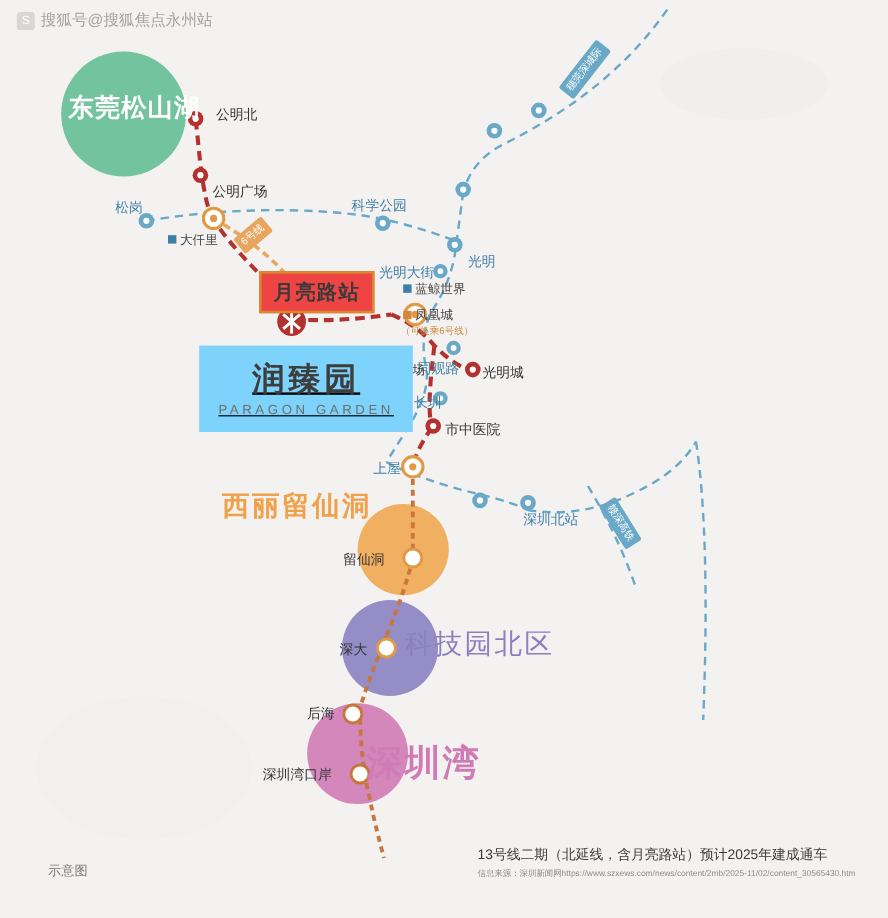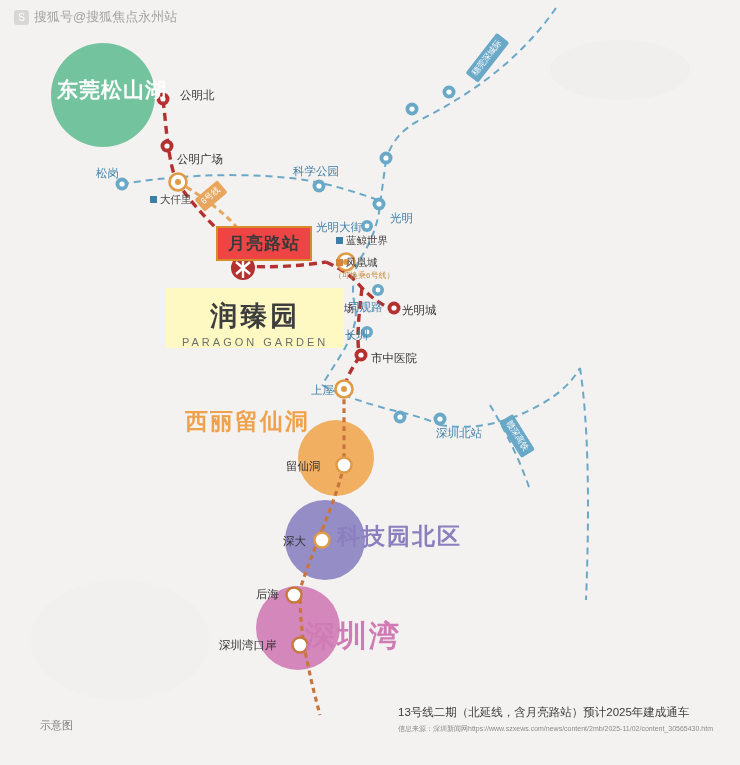--- a/index.html
+++ b/index.html
@@ -39,40 +39,41 @@
   }
   .st-label.blue{color:#3f7fa8;}
   .big-green{
     font-size:21px;color:#ffffff;font-weight:bold;
     letter-spacing:1px;
   }
   .big-orange{
     font-size:23px;color:#f0a14b;font-weight:bold;letter-spacing:2px;
   }
   .big-purple{
-    font-size:23px;color:#8b7fbf;font-weight:bold;letter-spacing:2px;
+    font-size:23px;color:#8b7fbf;font-weight:normal;letter-spacing:2px;
   }
   .big-pink{
     font-size:30px;color:#cf7bb5;font-weight:bold;letter-spacing:2px;
   }
   .yueliang-box{
     position:absolute;
     border:2px solid #d88b2a;
     background:#ef4444;
     padding:4px 10px;
     font-size:17px;color:#3a3a3a;font-weight:bold;
     letter-spacing:1px;
     z-index:30;
   }
   .paragon{
     position:absolute;
-    background:#fef9c3;
-    padding:10px 16px 0 16px;
+    background:#7dd3fc;
+    padding:10px 16px 12px 16px;
     z-index:30;
     text-align:center;
+    text-decoration:underline;
   }
   .paragon .cn{
     font-size:27px;color:#3d3d3d;letter-spacing:3px;font-weight:bold;
     font-family:"Liberation Serif", serif;
   }
   .paragon .en{
     font-size:11px;color:#6d6d6d;letter-spacing:3px;margin-top:2px;
   }
   .footer{
     position:absolute;
@@ -226,21 +227,21 @@
 <div class="yueliang-box" style="left:216px;top:226px;">月亮路站</div>
 
 <div class="paragon" style="left:166px;top:288px;">
   <div class="cn">润臻园</div>
   <div class="en">PARAGON GARDEN</div>
 </div>
 
 <div class="label st-label" style="left:180px;top:88px;">公明北</div>
 <div class="label st-label" style="left:177px;top:152px;">公明广场</div>
 <div class="label st-label blue" style="left:96px;top:166px;">松岗</div>
-<div class="poi" style="left:150px;top:193px;text-align:center;"><span class="sq"></span><span>大仟里</span></div>
+<div class="poi" style="left:140px;top:193px;text-align:center;"><span class="sq"></span><span>大仟里</span></div>
 <div class="label st-label blue" style="left:293px;top:164px;">科学公园</div>
 <div class="label st-label blue" style="left:390px;top:211px;">光明</div>
 <div class="label st-label blue" style="left:316px;top:220px;">光明大街</div>
 <div class="poi" style="left:336px;top:234px;"><span class="sq"></span><span>蓝鲸世界</span></div>
 <div class="poi" style="left:336px;top:256px;"><span class="sq org"></span><span>凤凰城</span></div>
 <div class="note" style="left:334px;top:270px;">（可换乘6号线）</div>
 <div class="poi" style="left:302px;top:302px;"><span class="sq org"></span><span>万达广场</span></div>
 <div class="label st-label blue" style="left:348px;top:300px;">同观路</div>
 <div class="label st-label" style="left:402px;top:303px;">光明城</div>
 <div class="label st-label blue" style="left:345px;top:328px;">长圳</div>

